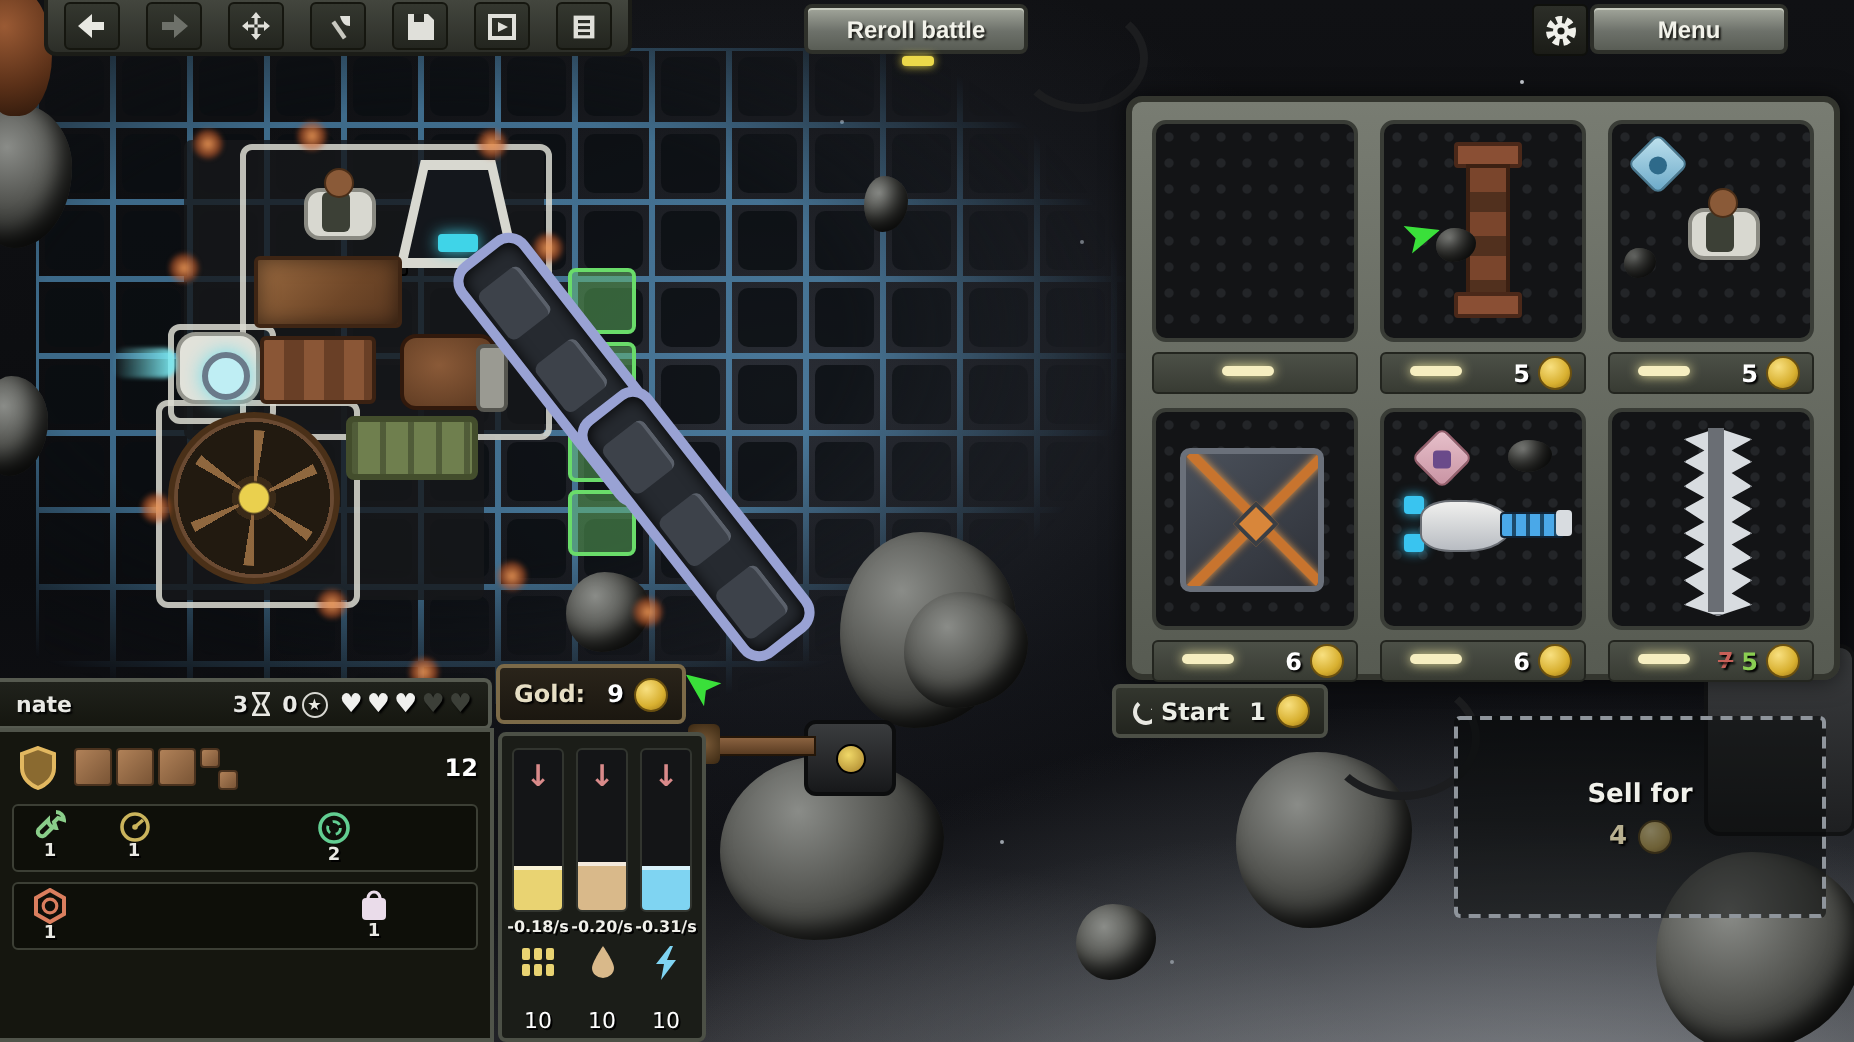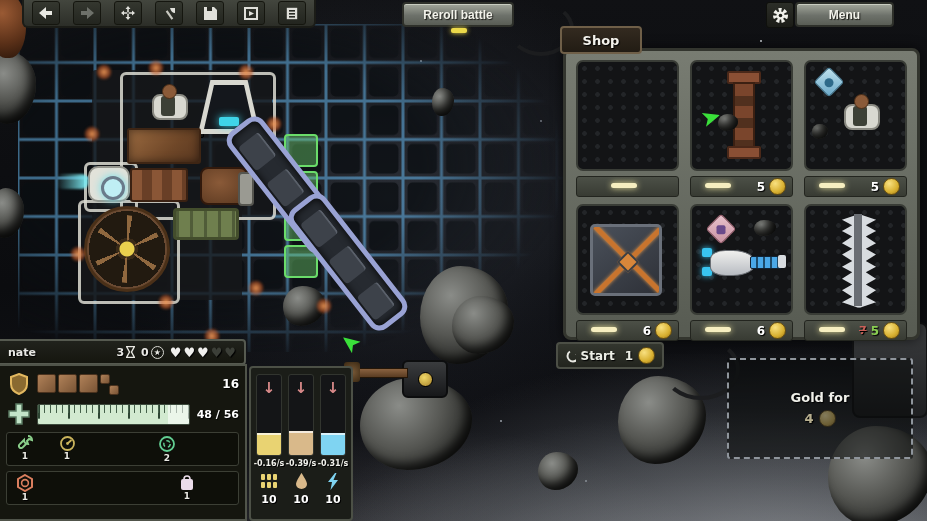--- a/index.html
+++ b/index.html
@@ -177,21 +177,21 @@
   
   .res-panel{position:absolute;left:249px;top:366px;width:104px;height:155px;z-index:10;box-sizing:border-box;
     background:#1b1d18;border:2px solid #4c5046;border-radius:4px;display:flex;justify-content:space-around;padding:6px 2px 2px;}
   .res-col{display:flex;flex-direction:column;align-items:center;width:30px;}
   .gauge{position:relative;width:24px;height:80px;background:#141517;border:1px solid #32352f;border-radius:3px;overflow:hidden;}
   .g-arrow{position:absolute;left:0;right:0;top:4px;text-align:center;color:#d98a8a;font-size:15px;font-weight:bold;}
   .g-fill{position:absolute;left:0;right:0;bottom:0;height:20px;border-top:2px solid rgba(255,255,255,.7);}
   .g-fill.ammo{background:#e9d372;} .g-fill.fuel{background:#d9b98a;} .g-fill.energy{background:#7fd4f2;}
   .res-rate{font-size:8px;font-weight:bold;color:#f0f0ea;text-shadow:1px 1px 0 #000;margin-top:3px;white-space:nowrap;}
   .res-icon{height:20px;margin-top:3px;display:flex;align-items:center;justify-content:center;}
-  .res-amt{font-size:11px;font-weight:bold;color:#fff;text-shadow:1px 1px 0 #000;margin-top:2px;}
+  .res-amt{font-size:11px;font-weight:normal;color:#fff;text-shadow:1px 1px 0 #000;margin-top:13px;}
   
   .cursor{position:absolute;width:17px;height:17px;background:#3ae03a;z-index:20;
     clip-path:polygon(0 0,100% 40%,52% 55%,40% 100%);filter:drop-shadow(1px 1px 1px #063);}
   
   .pod{position:absolute;left:402px;top:360px;width:42px;height:34px;background:linear-gradient(180deg,#3a3c3e,#17181a);
     border:2px solid #0c0d0e;border-radius:6px;z-index:3;}
   .pod .win{position:absolute;left:14px;top:10px;width:13px;height:13px;border-radius:50%;background:radial-gradient(circle at 40% 35%,#f0d868,#a8822a);border:1px solid #000;}
   .pod-arm{position:absolute;left:352px;top:368px;width:54px;height:8px;background:linear-gradient(180deg,#8a6240,#5a3c22);border:1px solid #241608;z-index:3;}
   .pod-drill{position:absolute;left:344px;top:362px;width:16px;height:20px;background:radial-gradient(circle,#7a5a38,#3a2812);border-radius:3px;z-index:3;}
 </style>
@@ -343,21 +343,20 @@
   <span class="notch"></span>
   <div class="gear-btn">
     <svg width="17" height="17">
       <circle cx="8.5" cy="8.5" r="5.5" fill="none" stroke="#f0f0ea" stroke-width="4" stroke-dasharray="2.8 1.9"></circle>
       <circle cx="8.5" cy="8.5" r="4" fill="#f0f0ea"></circle>
         <circle cx="8.5" cy="8.5" r="1.8" fill="#1b1c17"></circle>
     </svg>
   </div>
   <button class="mbtn menu-btn">Menu</button>
 
-  <div class="shop-tab">Shop</div>
   <div class="shop-frame">
 
     <div class="shop-cell">
       <div class="slot-box"></div>
       <div class="price-bar">
         <span class="led" style="left:34px;"></span>
         <span></span>
       </div>
     </div>
 
@@ -451,21 +450,21 @@
       <circle cx="8" cy="8" r="5.5" fill="none" stroke="#e8e8e2" stroke-width="2" stroke-dasharray="22 8"></circle>
       <path d="M13 2 L15.5 7 L10.5 7 Z" fill="#e8e8e2"></path>
     </svg>
     <span>Start</span>
     <span class="spacer"></span>
     <span>1</span>
     <span class="coin"></span>
   </div>
 
   <div class="sell-zone">
-    <span class="lbl">Gold for</span>
+    <span class="lbl">Sell for</span>
     <span class="val">
       <span>4</span>
       <span class="coin dim"></span>
     </span>
   </div>
 
   <div class="player-bar">
     <span class="name">nate</span>
     <span class="stat-pair">
       <span>3</span>
@@ -481,50 +480,43 @@
     </span>
     <span class="hearts">
       <span class="on">♥</span>
       <span class="on">♥</span>
       <span class="on">♥</span>
       <span class="off">♥</span>
       <span class="off">♥</span>
     </span>
   </div>
 
+  <div class="gold-box">
+    <span class="g-lbl">Gold:</span>
+    <span class="g-val">9</span>
+    <span class="coin"></span>
+  </div>
 
   <div class="stats-panel">
     <div class="srow">
       <span class="sicon">
         <svg width="20" height="22">
             <path d="M10 1 L18 4 V11 C18 16 14 19.5 10 21 C6 19.5 2 16 2 11 V4 Z" fill="#8a6a30" stroke="#e2b860" stroke-width="2"></path>
           </svg>
       </span>
       <span class="blocks">
         <span class="blk"></span>
           <span class="blk"></span>
           <span class="blk"></span>
         <span class="blk-col">
             <span class="blk sm"></span>
             <span class="blk sm" style="margin-left:9px;"></span>
           </span>
       </span>
-      <span class="armor-val">16</span>
-    </div>
-    <div class="srow">
-      <span class="sicon">
-        <svg width="22" height="22">
-            <path d="M8 1 H14 V8 H21 V14 H14 V21 H8 V14 H1 V8 H8 Z" fill="#c2e4c8" stroke="#5a7a62" stroke-width="1.5"></path>
-          </svg>
-      </span>
-      <span class="ruler">
-          <span class="ticks"></span>
-          <span class="over"></span>
-        </span>
-      <span class="hull-val">48 / 56</span>
+      <span class="armor-val">12</span>
     </div>
     <div class="inv-row">
       <span class="inv-item">
         <svg width="16" height="16">
           <path d="M11 1 a4 4 0 0 1 4 4 l-3 -1 -2 2 1 3 a4 4 0 0 1 -4 -4 L3 9 a2.2 2.2 0 1 0 3 3 l4 -4" fill="none" stroke="#8ace8a" stroke-width="2"></path>
         </svg>
         <span class="cnt">1</span>
       </span>
       <span class="inv-item">
         <svg width="17" height="16">
@@ -559,41 +551,41 @@
       </span>
     </div>
   </div>
 
   <div class="res-panel">
     <div class="res-col">
       <div class="gauge">
         <span class="g-arrow">↓</span>
         <span class="g-fill ammo"></span>
       </div>
-      <span class="res-rate">-0.16/s</span>
+      <span class="res-rate">-0.18/s</span>
       <span class="res-icon">
         <svg width="17" height="15">
             <g fill="#e9d372">
               <rect x="0" y="0" width="4" height="6" rx="1"></rect>
               <rect x="6" y="0" width="4" height="6" rx="1"></rect>
               <rect x="12" y="0" width="4" height="6" rx="1"></rect>
               <rect x="0" y="8" width="4" height="6" rx="1"></rect>
               <rect x="6" y="8" width="4" height="6" rx="1"></rect>
               <rect x="12" y="8" width="4" height="6" rx="1"></rect>
             </g>
           </svg>
       </span>
       <span class="res-amt">10</span>
     </div>
     <div class="res-col">
       <div class="gauge">
         <span class="g-arrow">↓</span>
         <span class="g-fill fuel" style="height:22px;"></span>
       </div>
-      <span class="res-rate">-0.39/s</span>
+      <span class="res-rate">-0.20/s</span>
       <span class="res-icon">
         <svg width="13" height="16">
             <path d="M6.5 0 C6.5 0 1 8 1 11 a5.5 5 0 0 0 11 0 C12 8 6.5 0 6.5 0 Z" fill="#d9b98a"></path>
           </svg>
       </span>
       <span class="res-amt">10</span>
     </div>
     <div class="res-col">
       <div class="gauge">
         <span class="g-arrow">↓</span>

